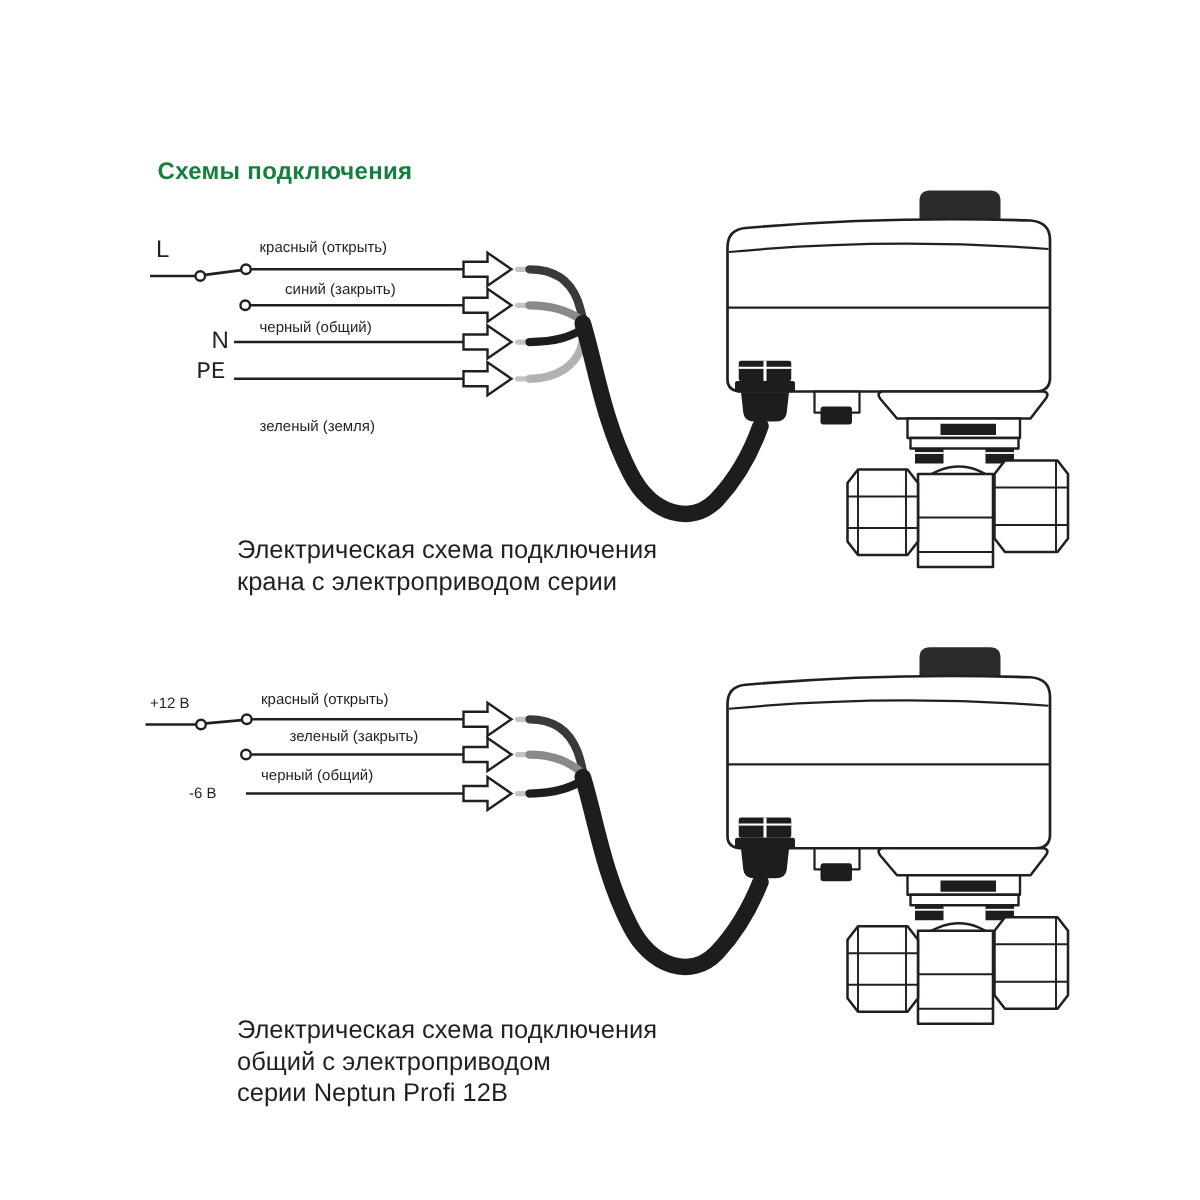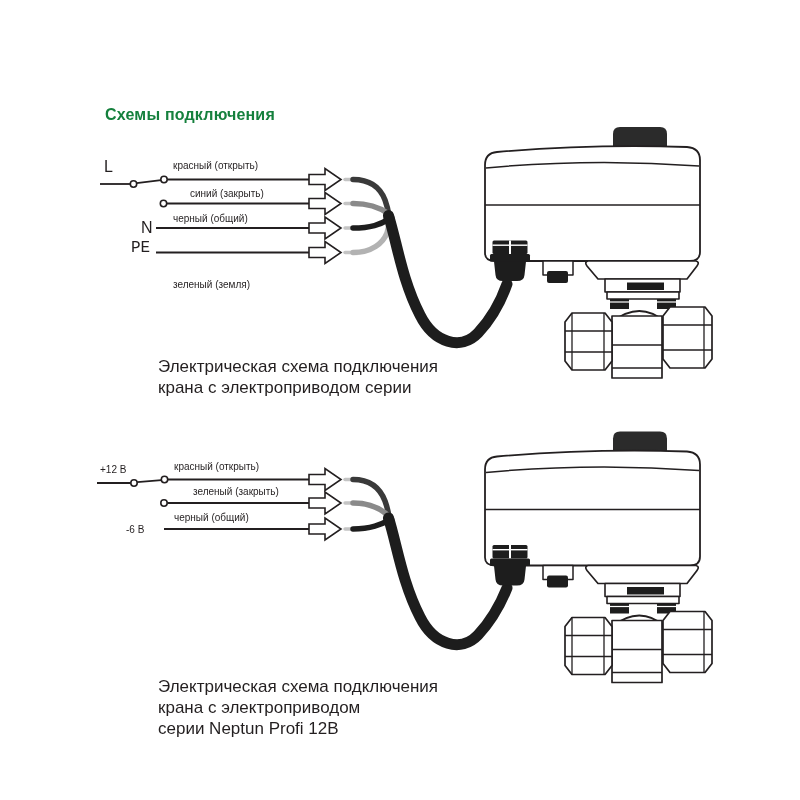--- a/index.html
+++ b/index.html
@@ -149,17 +149,17 @@
 
   <div class="lbl" style="left:100px;top:461px;">+12 В</div>
   <div class="lbl" style="left:126px;top:521px;">-6 В</div>
 
   <div class="lbl" style="left:174px;top:458px;">красный (открыть)</div>
   <div class="lbl" style="left:174px;top:483px;margin-left:19px;">зеленый (закрыть)</div>
   <div class="lbl" style="left:174px;top:509px;">черный (общий)</div>
 
   <div class="caption" style="left:158px;top:676px;">
     <div>Электрическая схема подключения</div>
-    <div>крана с электроприводом</div>
+    <div>общий с электроприводом</div>
     <div>серии Neptun Profi 12В</div>
   </div>
 
 </div>
 
 </body></html>

